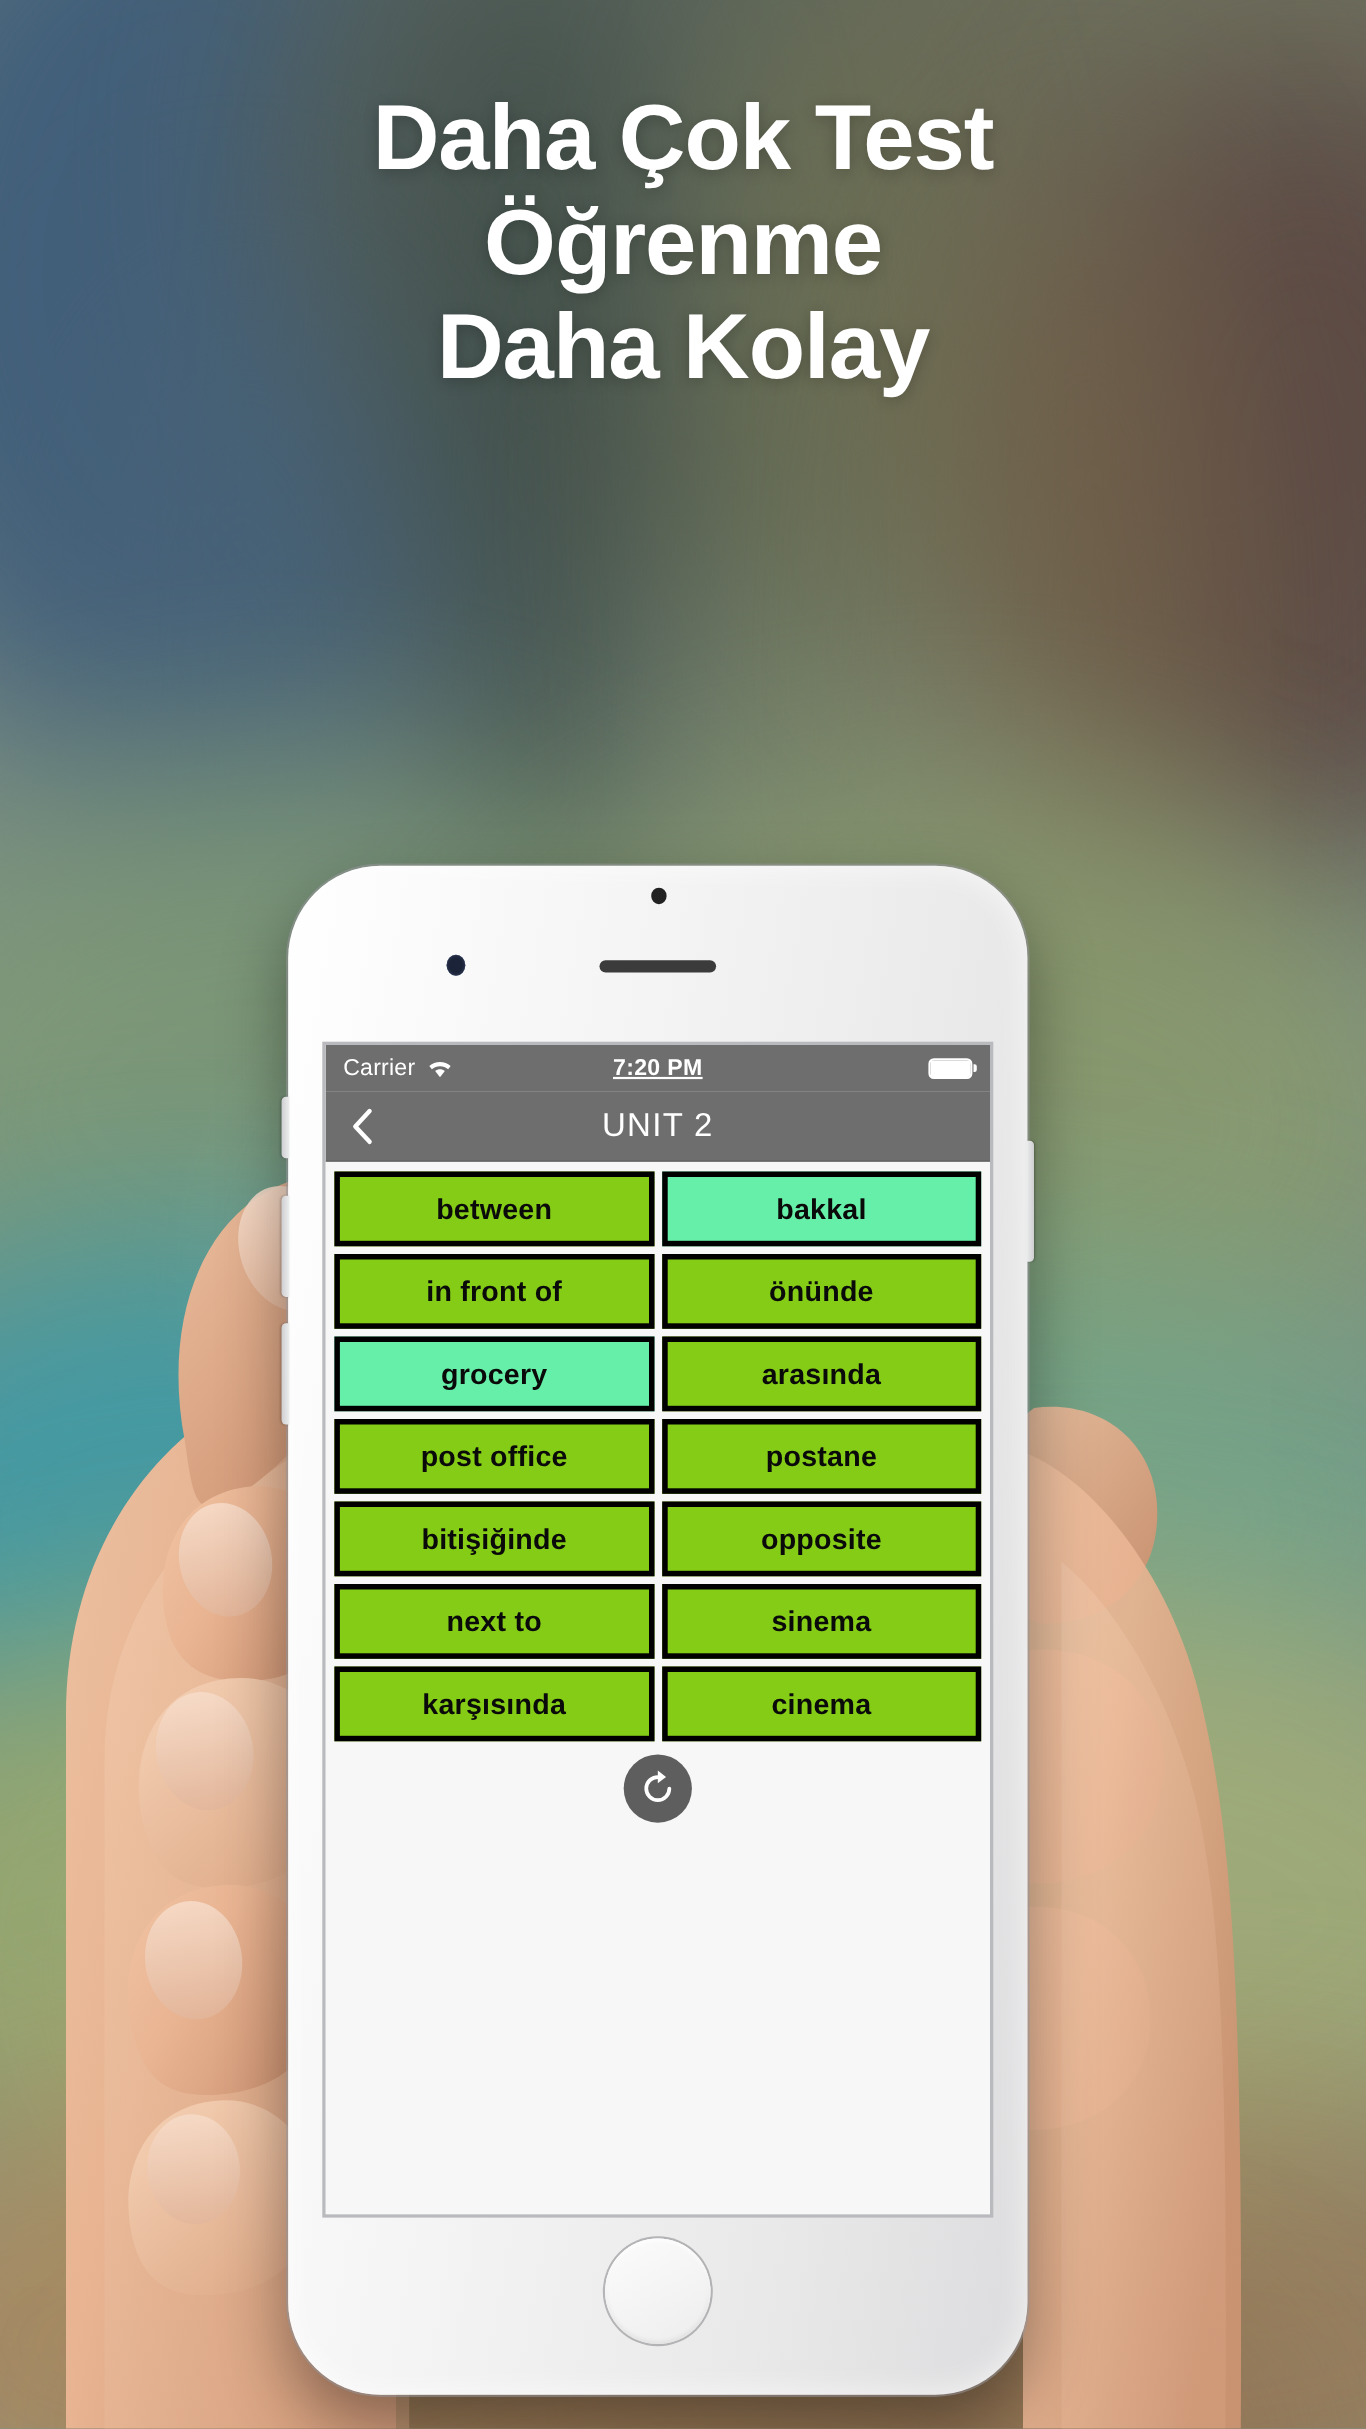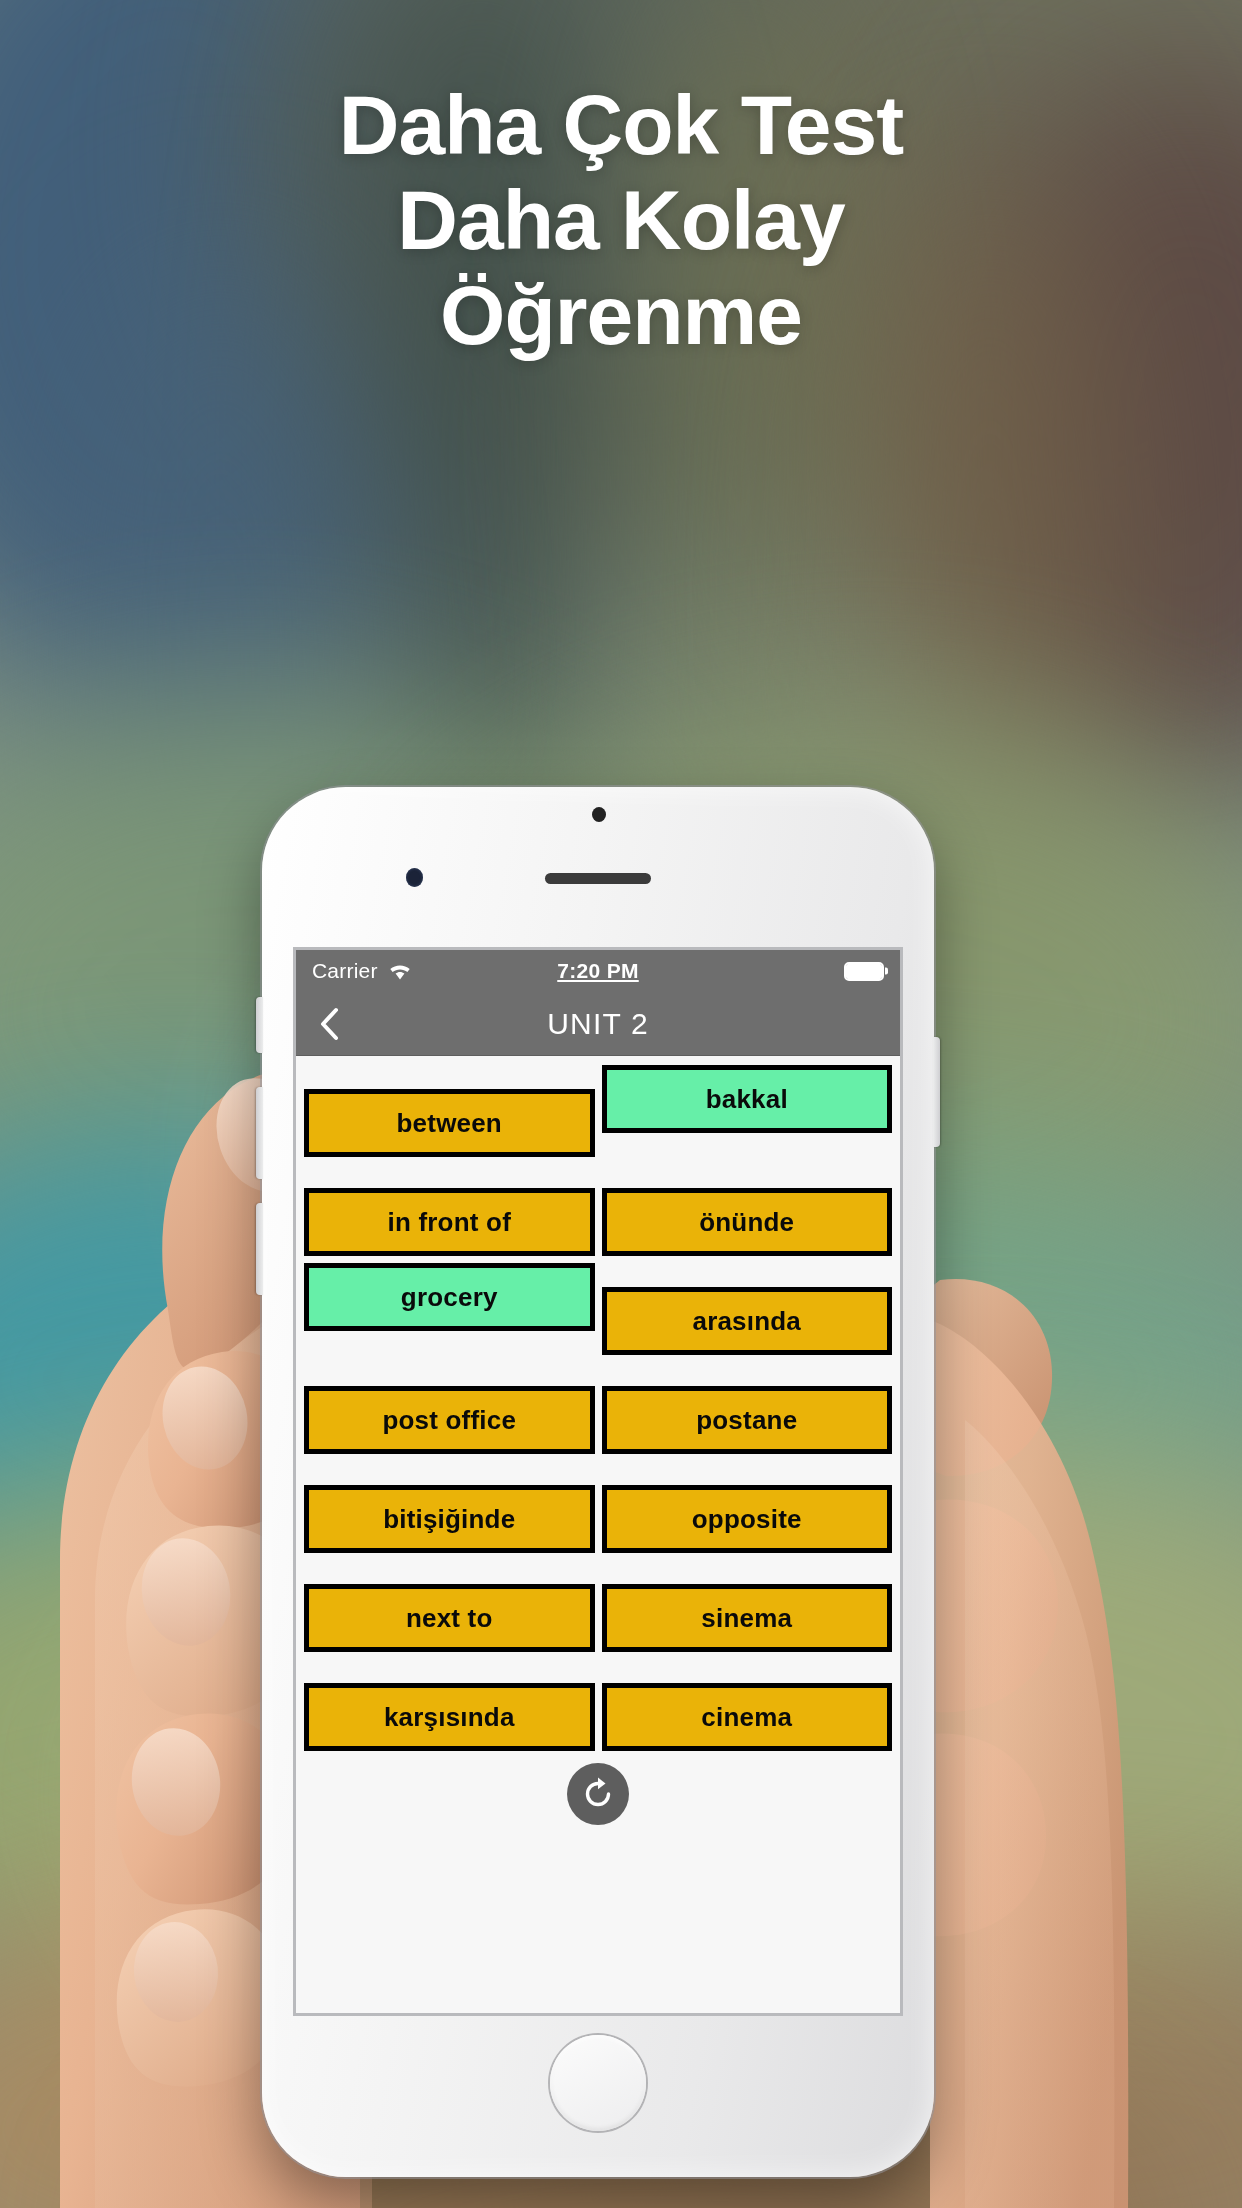--- a/index.html
+++ b/index.html
@@ -208,21 +208,21 @@
   .word-card {
     height:68px;
     border:5px solid #000;
     display:flex; align-items:center; justify-content:center;
     font-size:26px; font-weight:bold; color:#0a0a0a;
     letter-spacing:.2px;
     cursor:pointer;
     user-select:none;
     line-height:1;
   }
-  .word-card.blue  { background:#eab308;margin-top:24px; }
+  .word-card.blue  { background:#84cc16; }
   .word-card.green { background:#66efa8; }
 
   #refresh-row {
     display:flex; justify-content:center;
     margin-top:12px;
   }
   #refresh-button {
     width:62px; height:62px; border-radius:50%;
     background:#5e5e5e;
     display:flex; align-items:center; justify-content:center;
@@ -249,22 +249,22 @@
   <div class="blob b14"></div>
   <div class="blob b15"></div>
   <div class="blob b16"></div>
   <div class="blob b17"></div>
   <div class="blob b18"></div>
   <div class="blob b19"></div>
 </div>
 
 <div id="headline">
   <span class="hl">Daha Çok Test</span>
+  <span class="hl">Öğrenme</span>
   <span class="hl">Daha Kolay</span>
-  <span class="hl">Öğrenme</span>
 </div>
 
 <svg id="hand" viewBox="0 0 1242 2208" preserveAspectRatio="none">
   <defs>
     <linearGradient id="skinA" x1="0" y1="0" x2="1" y2="0.6">
       <stop offset="0%" stop-color="#f0c3a3"></stop>
       <stop offset="45%" stop-color="#e9b492"></stop>
       <stop offset="100%" stop-color="#cf9574"></stop>
     </linearGradient>
     <linearGradient id="skinB" x1="0" y1="0" x2="0.8" y2="1">

